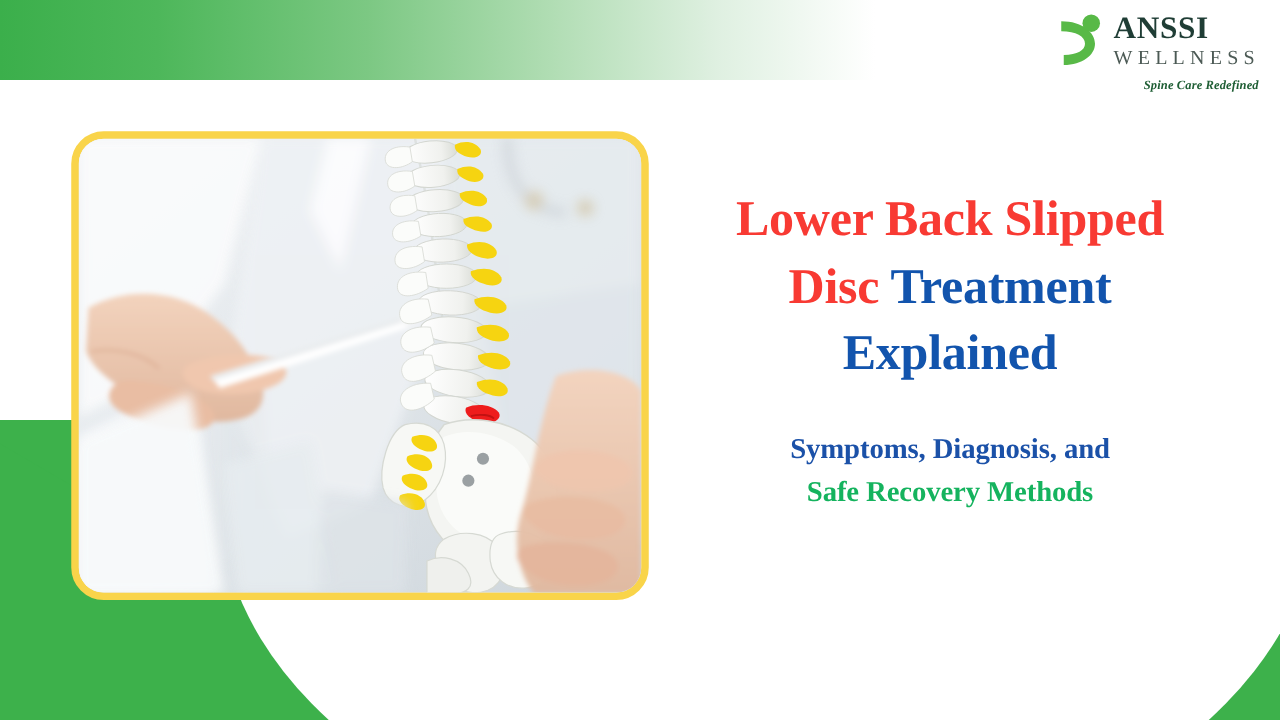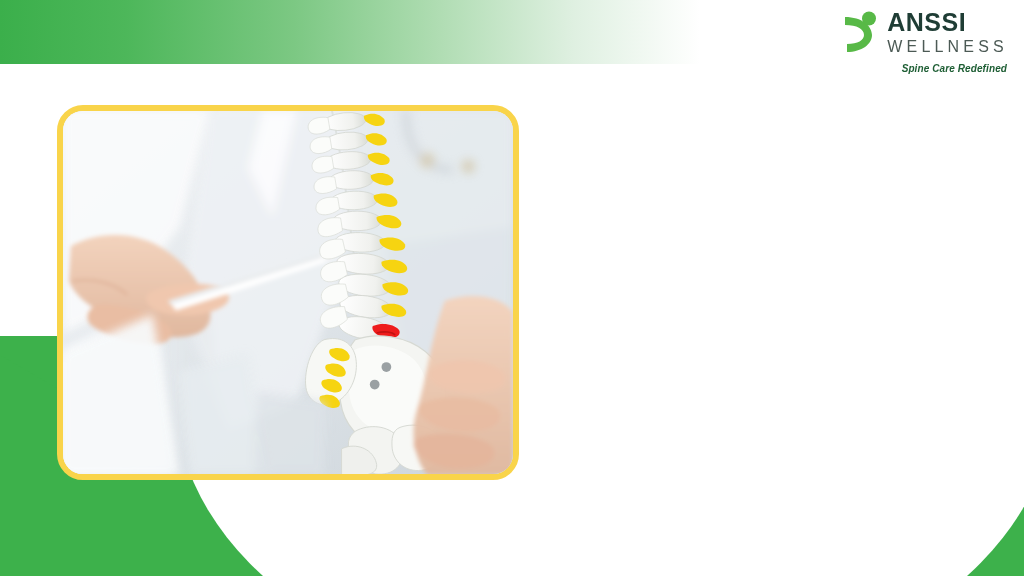--- a/index.html
+++ b/index.html
@@ -6,21 +6,21 @@
     margin: 0;
     padding: 0;
     background: #ffffff;
   }
   #banner {
     position: relative;
     width: 1024px;
     height: 576px;
     overflow: hidden;
     background: #ffffff;
-    font-family: Liberation Sans, sans-serif;
+    font-family: Liberation Serif, serif;
   }
 
   
   .top-strip {
     position: absolute;
     left: 0;
     top: 0;
     width: 700px;
     height: 64px;
     background: linear-gradient(to right, #3BAF4B 0%, #4DB75A 18%, #7CC883 42%, #AEDCB1 62%, #DFF0E1 82%, #FFFFFF 100%);
@@ -322,15 +322,25 @@
 
       <g filter="url(#blurSoft)" opacity="0.95">
         <path d="M0 250 L92 210 L120 375 L0 375 Z" fill="#f7f9fa"></path>
         <path d="M118 268 L190 250 L210 375 L130 375 Z" fill="#e7ecef" opacity="0.9"></path>
         <path d="M200 290 L270 300 L268 375 L196 375 Z" fill="#dde3e8" opacity="0.85"></path>
       </g>
     </svg>
   </div>
 
   <div class="text-block">
+    <h1 class="headline">
+      <span class="hl-red">Lower Back Slipped</span><br>
+      <span class="hl-red">Disc</span>
+      <span class="hl-blue">Treatment</span><br>
+      <span class="hl-blue">Explained</span>
+    </h1>
+    <p class="subhead">
+      <span class="sub-blue">Symptoms, Diagnosis, and</span><br>
+      <span class="sub-green">Safe Recovery Methods</span>
+    </p>
   </div>
 
 </div>
 
 </body></html>

